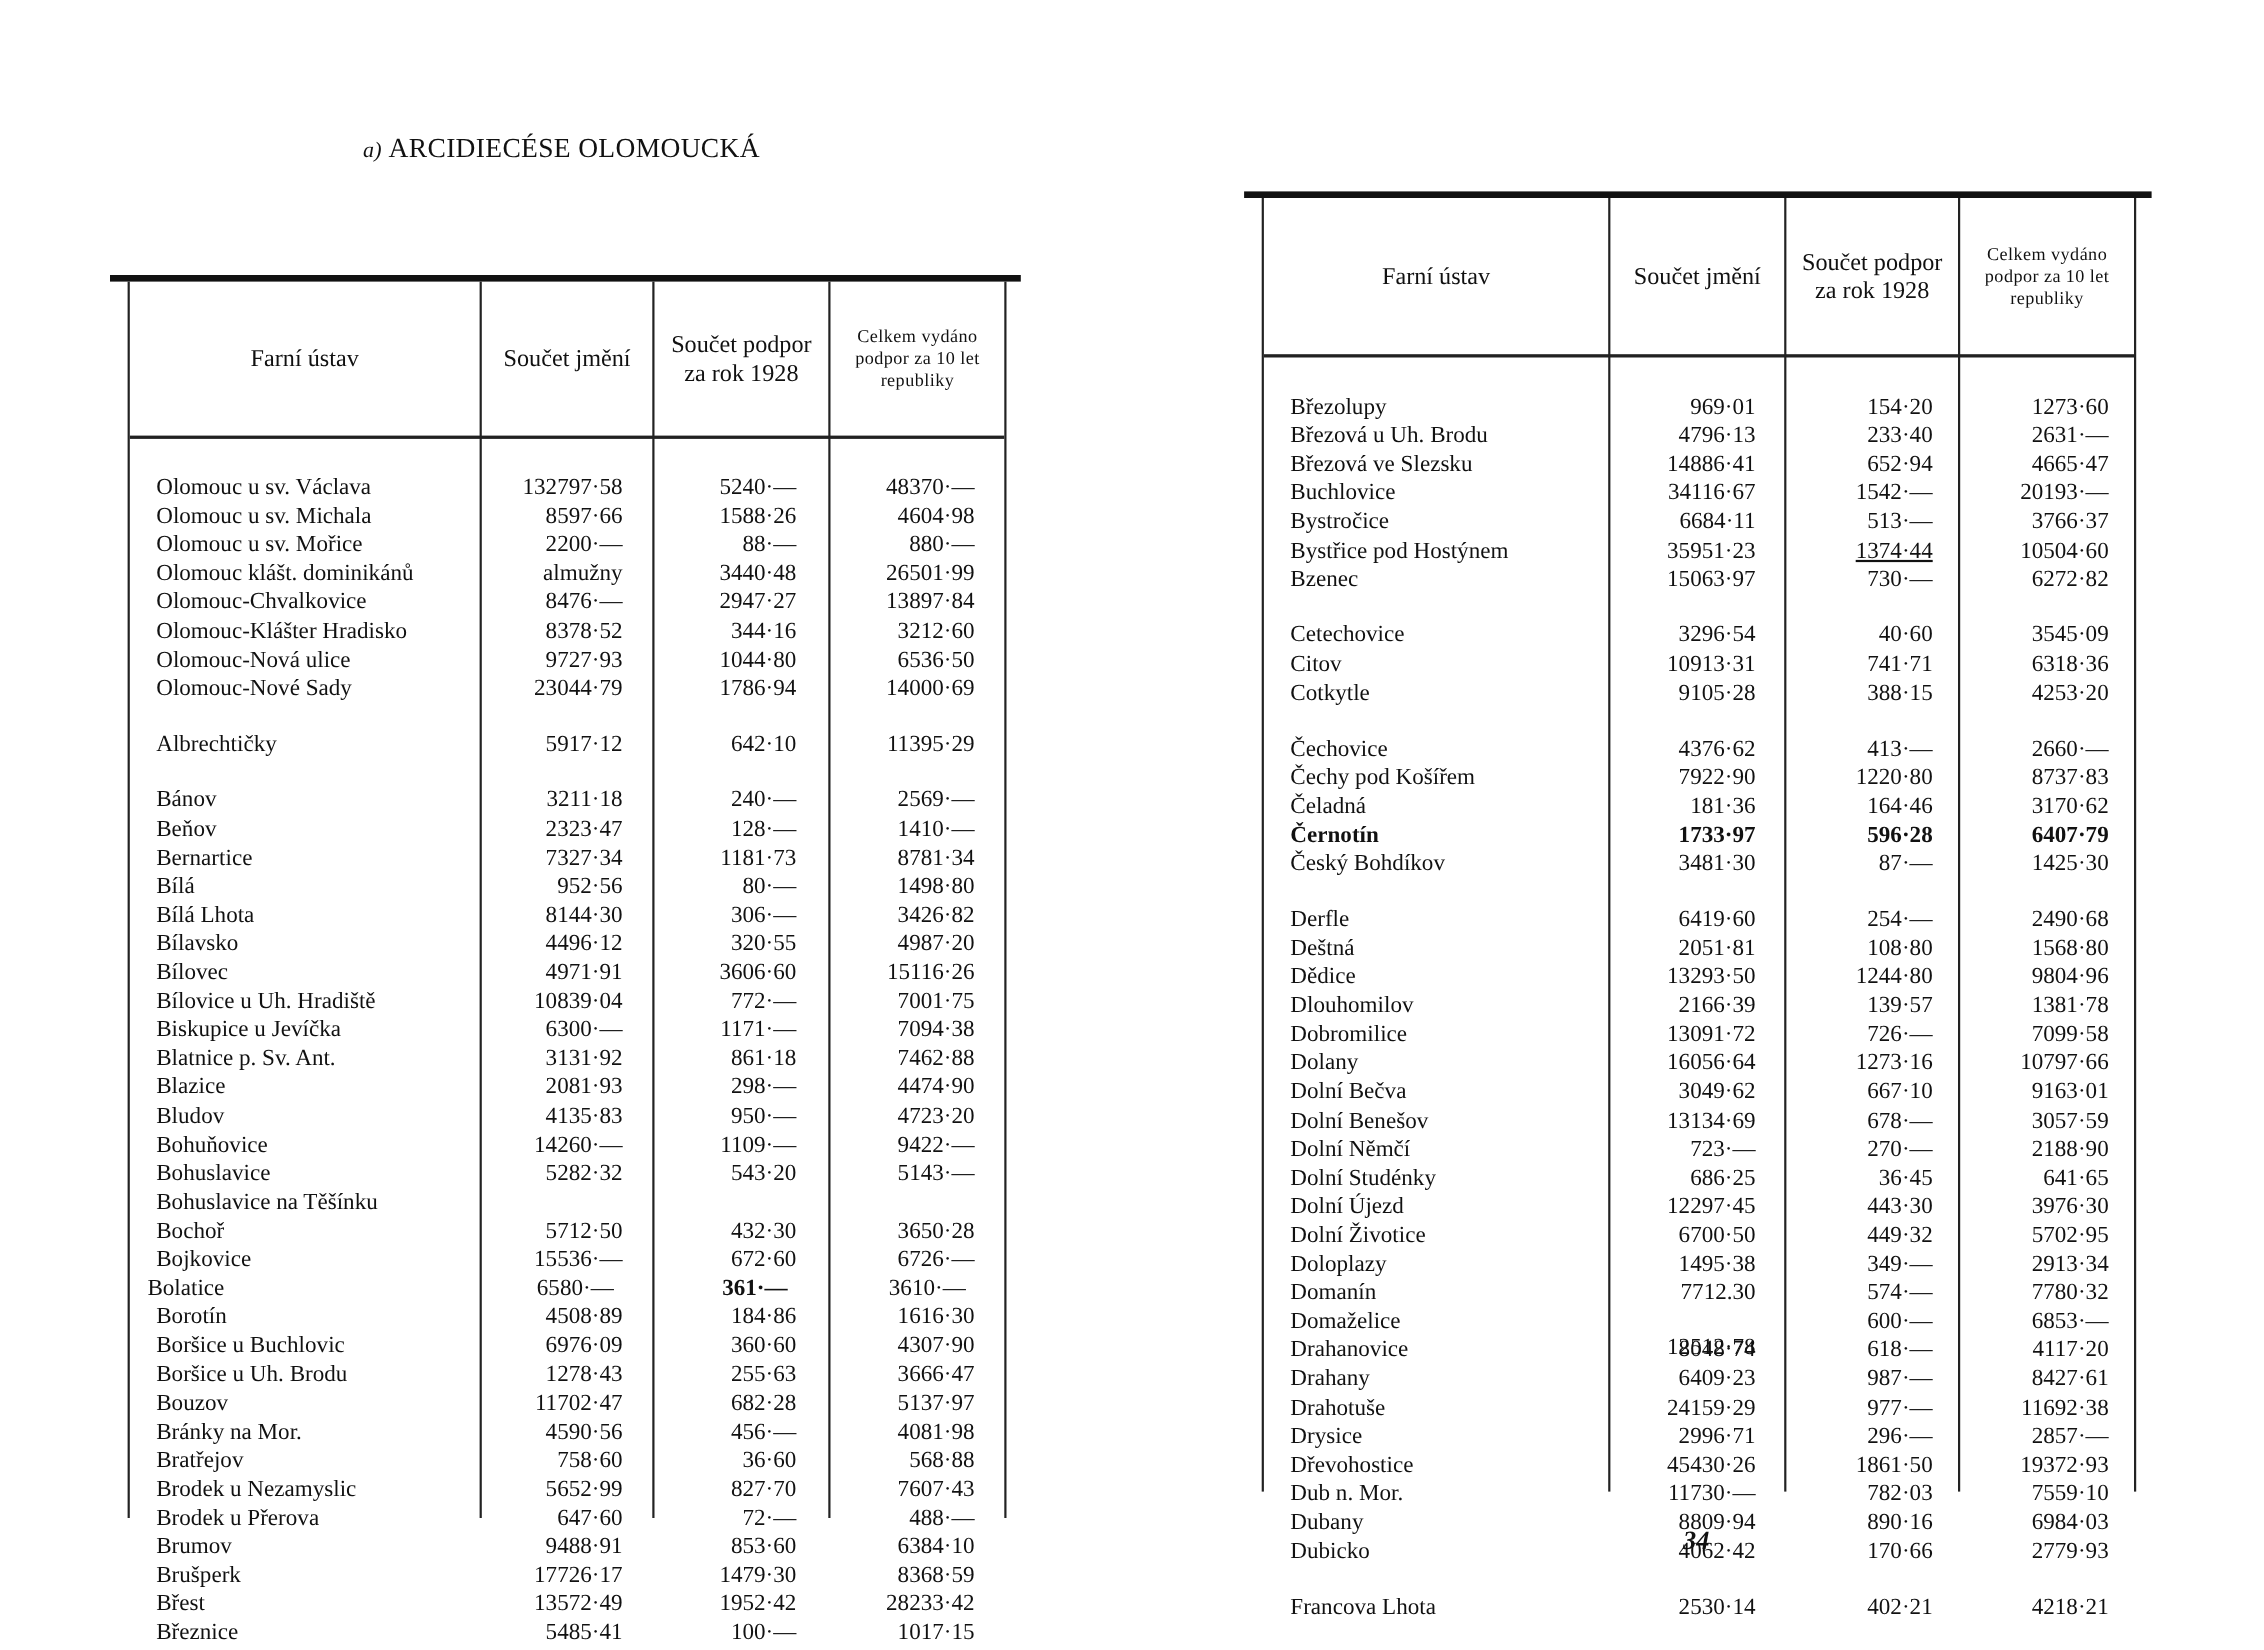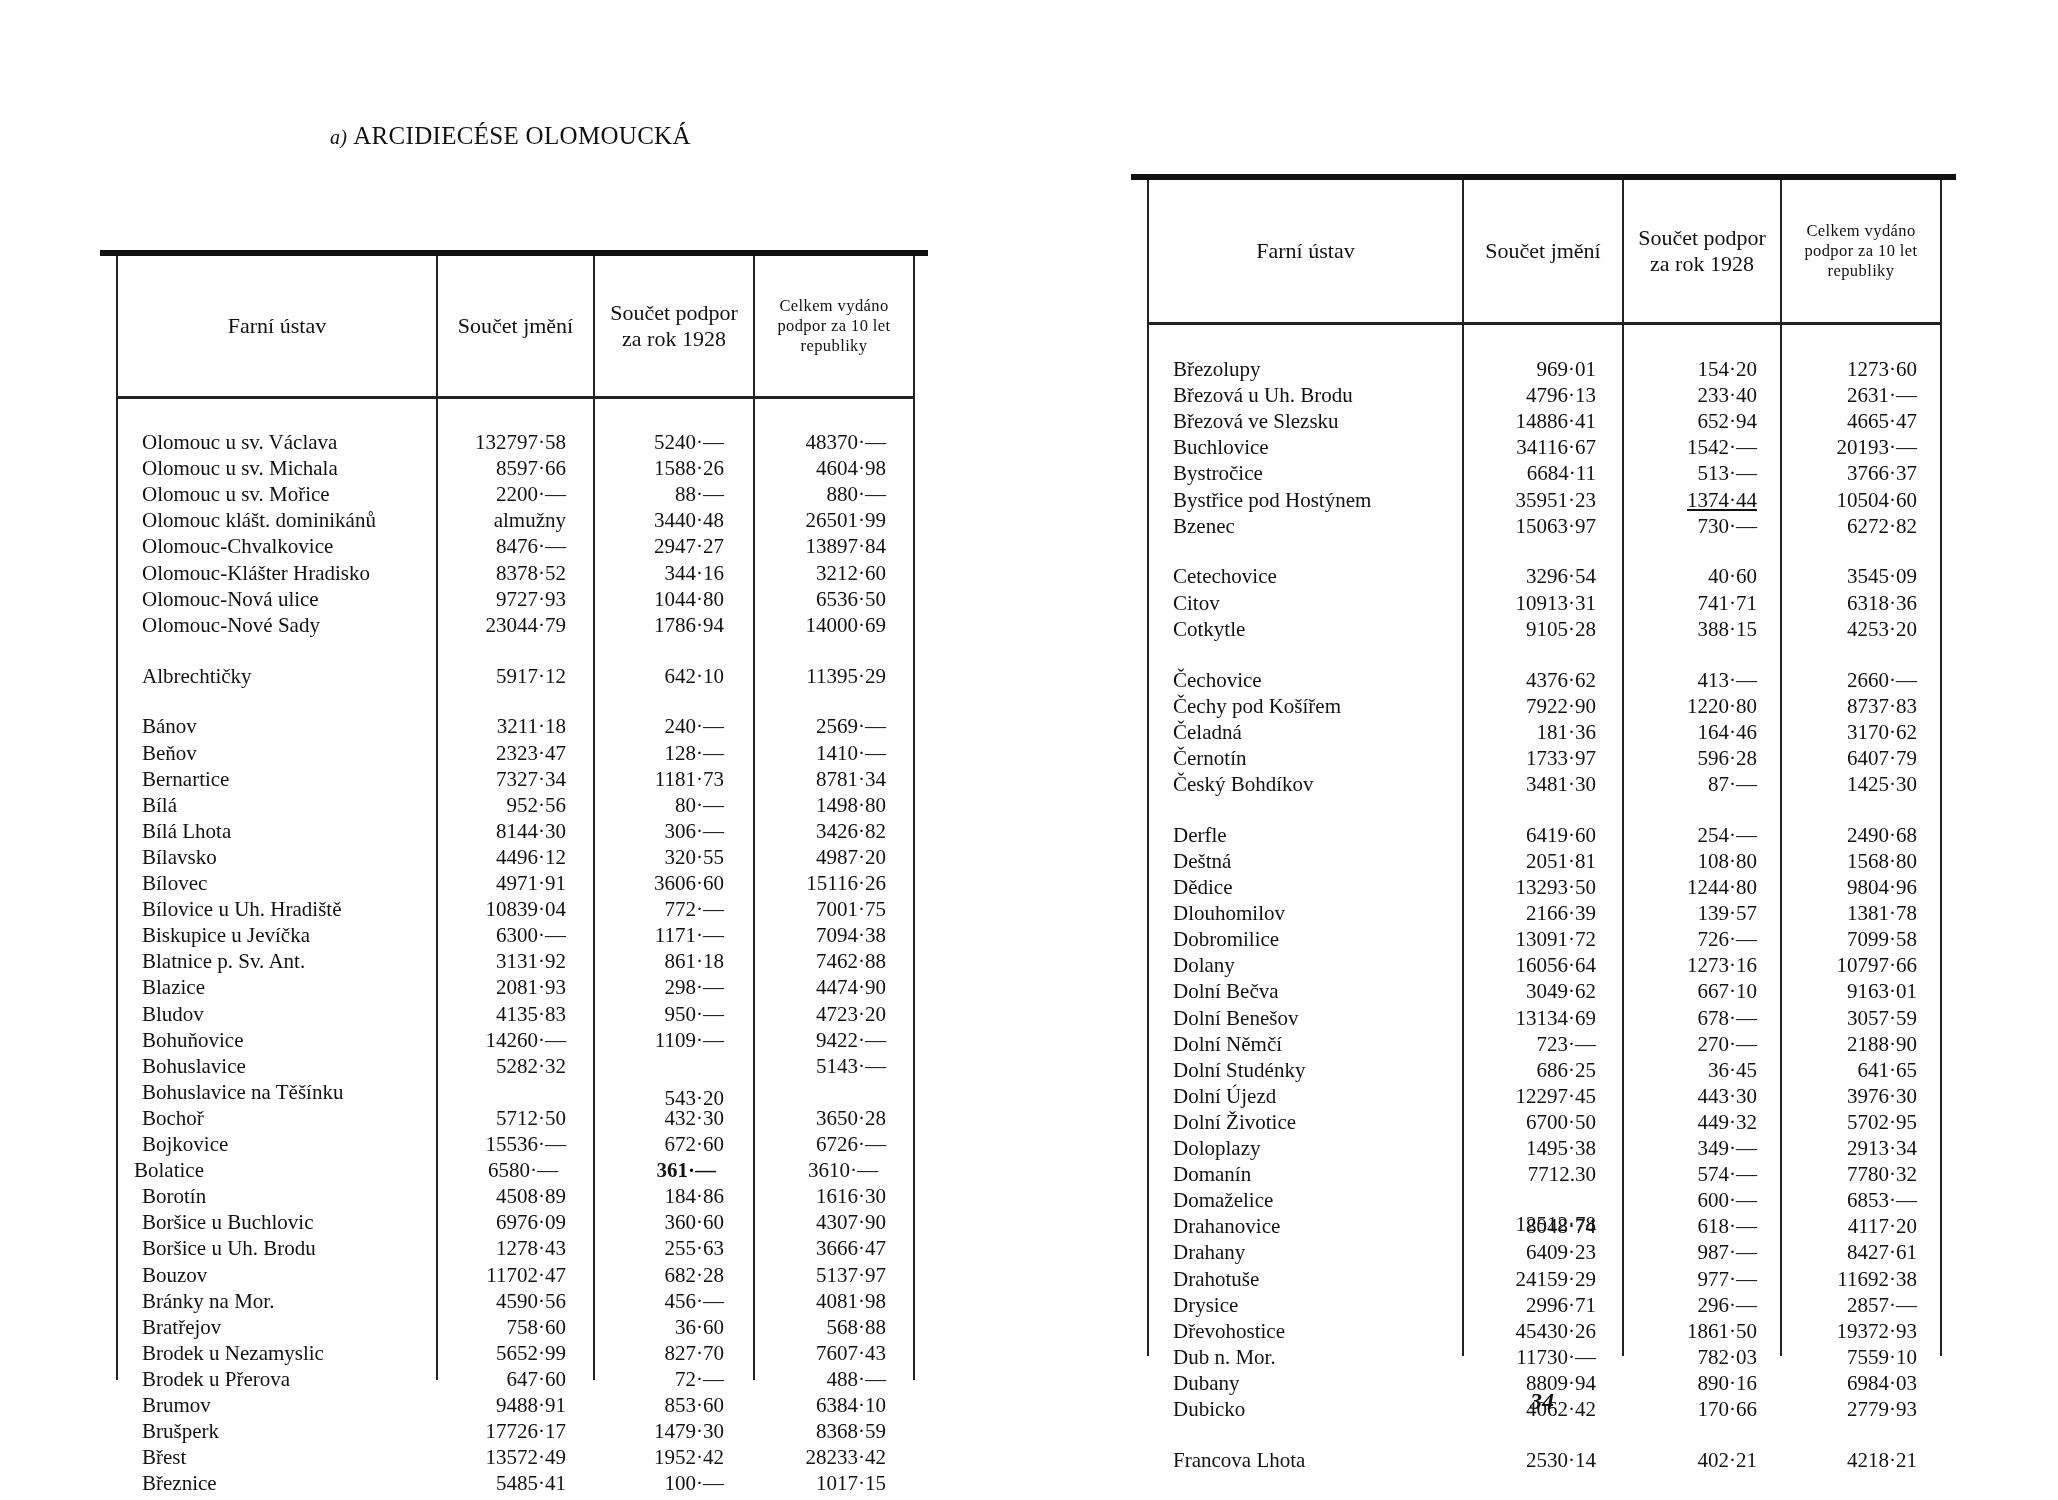--- a/index.html
+++ b/index.html
@@ -178,21 +178,21 @@
       </div>
       <div class="row" style="left: 142px; top: 1027.69px; width: 744px;">
         <span class="name">Bohuňovice</span>
         <span class="num" style="left: 274px; width: 150px;">14260·—</span>
         <span class="num" style="left: 432px; width: 150px;">1109·—</span>
         <span class="num" style="left: 594px; width: 150px;">9422·—</span>
       </div>
       <div class="row" style="left: 142px; top: 1053.79px; width: 744px;">
         <span class="name">Bohuslavice</span>
         <span class="num" style="left: 274px; width: 150px;">5282·32</span>
-        <span class="num" style="left: 432px; width: 150px; margin-top: 32px;">543·20</span>
+        <span class="num" style="left: 432px; width: 150px;">543·20</span>
         <span class="num" style="left: 594px; width: 150px;">5143·—</span>
       </div>
       <div class="row" style="left: 142px; top: 1079.89px; width: 744px;">
         <span class="name">Bohuslavice na Těšínku</span>
         <span class="num" style="left: 274px; width: 150px;"></span>
         <span class="num" style="left: 432px; width: 150px;"></span>
         <span class="num" style="left: 594px; width: 150px;"></span>
       </div>
       <div class="row" style="left: 142px; top: 1105.99px; width: 744px;">
         <span class="name">Bochoř</span>
@@ -384,21 +384,21 @@
         <span class="num" style="left: 273px; width: 150px;">7922·90</span>
         <span class="num" style="left: 434px; width: 150px;">1220·80</span>
         <span class="num" style="left: 594px; width: 150px;">8737·83</span>
       </div>
       <div class="row" style="left: 1173px; top: 719.79px; width: 744px;">
         <span class="name">Čeladná</span>
         <span class="num" style="left: 273px; width: 150px;">181·36</span>
         <span class="num" style="left: 434px; width: 150px;">164·46</span>
         <span class="num" style="left: 594px; width: 150px;">3170·62</span>
       </div>
-      <div class="row" style="left: 1173px; top: 745.89px; width: 744px;">
+      <div class="row" style="left: 1173px; top: 745.89px; width: 744px; font-weight: bold;">
         <span class="name">Černotín</span>
         <span class="num" style="left: 273px; width: 150px;">1733·97</span>
         <span class="num" style="left: 434px; width: 150px;">596·28</span>
         <span class="num" style="left: 594px; width: 150px;">6407·79</span>
       </div>
       <div class="row" style="left: 1173px; top: 771.99px; width: 744px;">
         <span class="name">Český Bohdíkov</span>
         <span class="num" style="left: 273px; width: 150px;">3481·30</span>
         <span class="num" style="left: 434px; width: 150px;">87·—</span>
         <span class="num" style="left: 594px; width: 150px;">1425·30</span>

